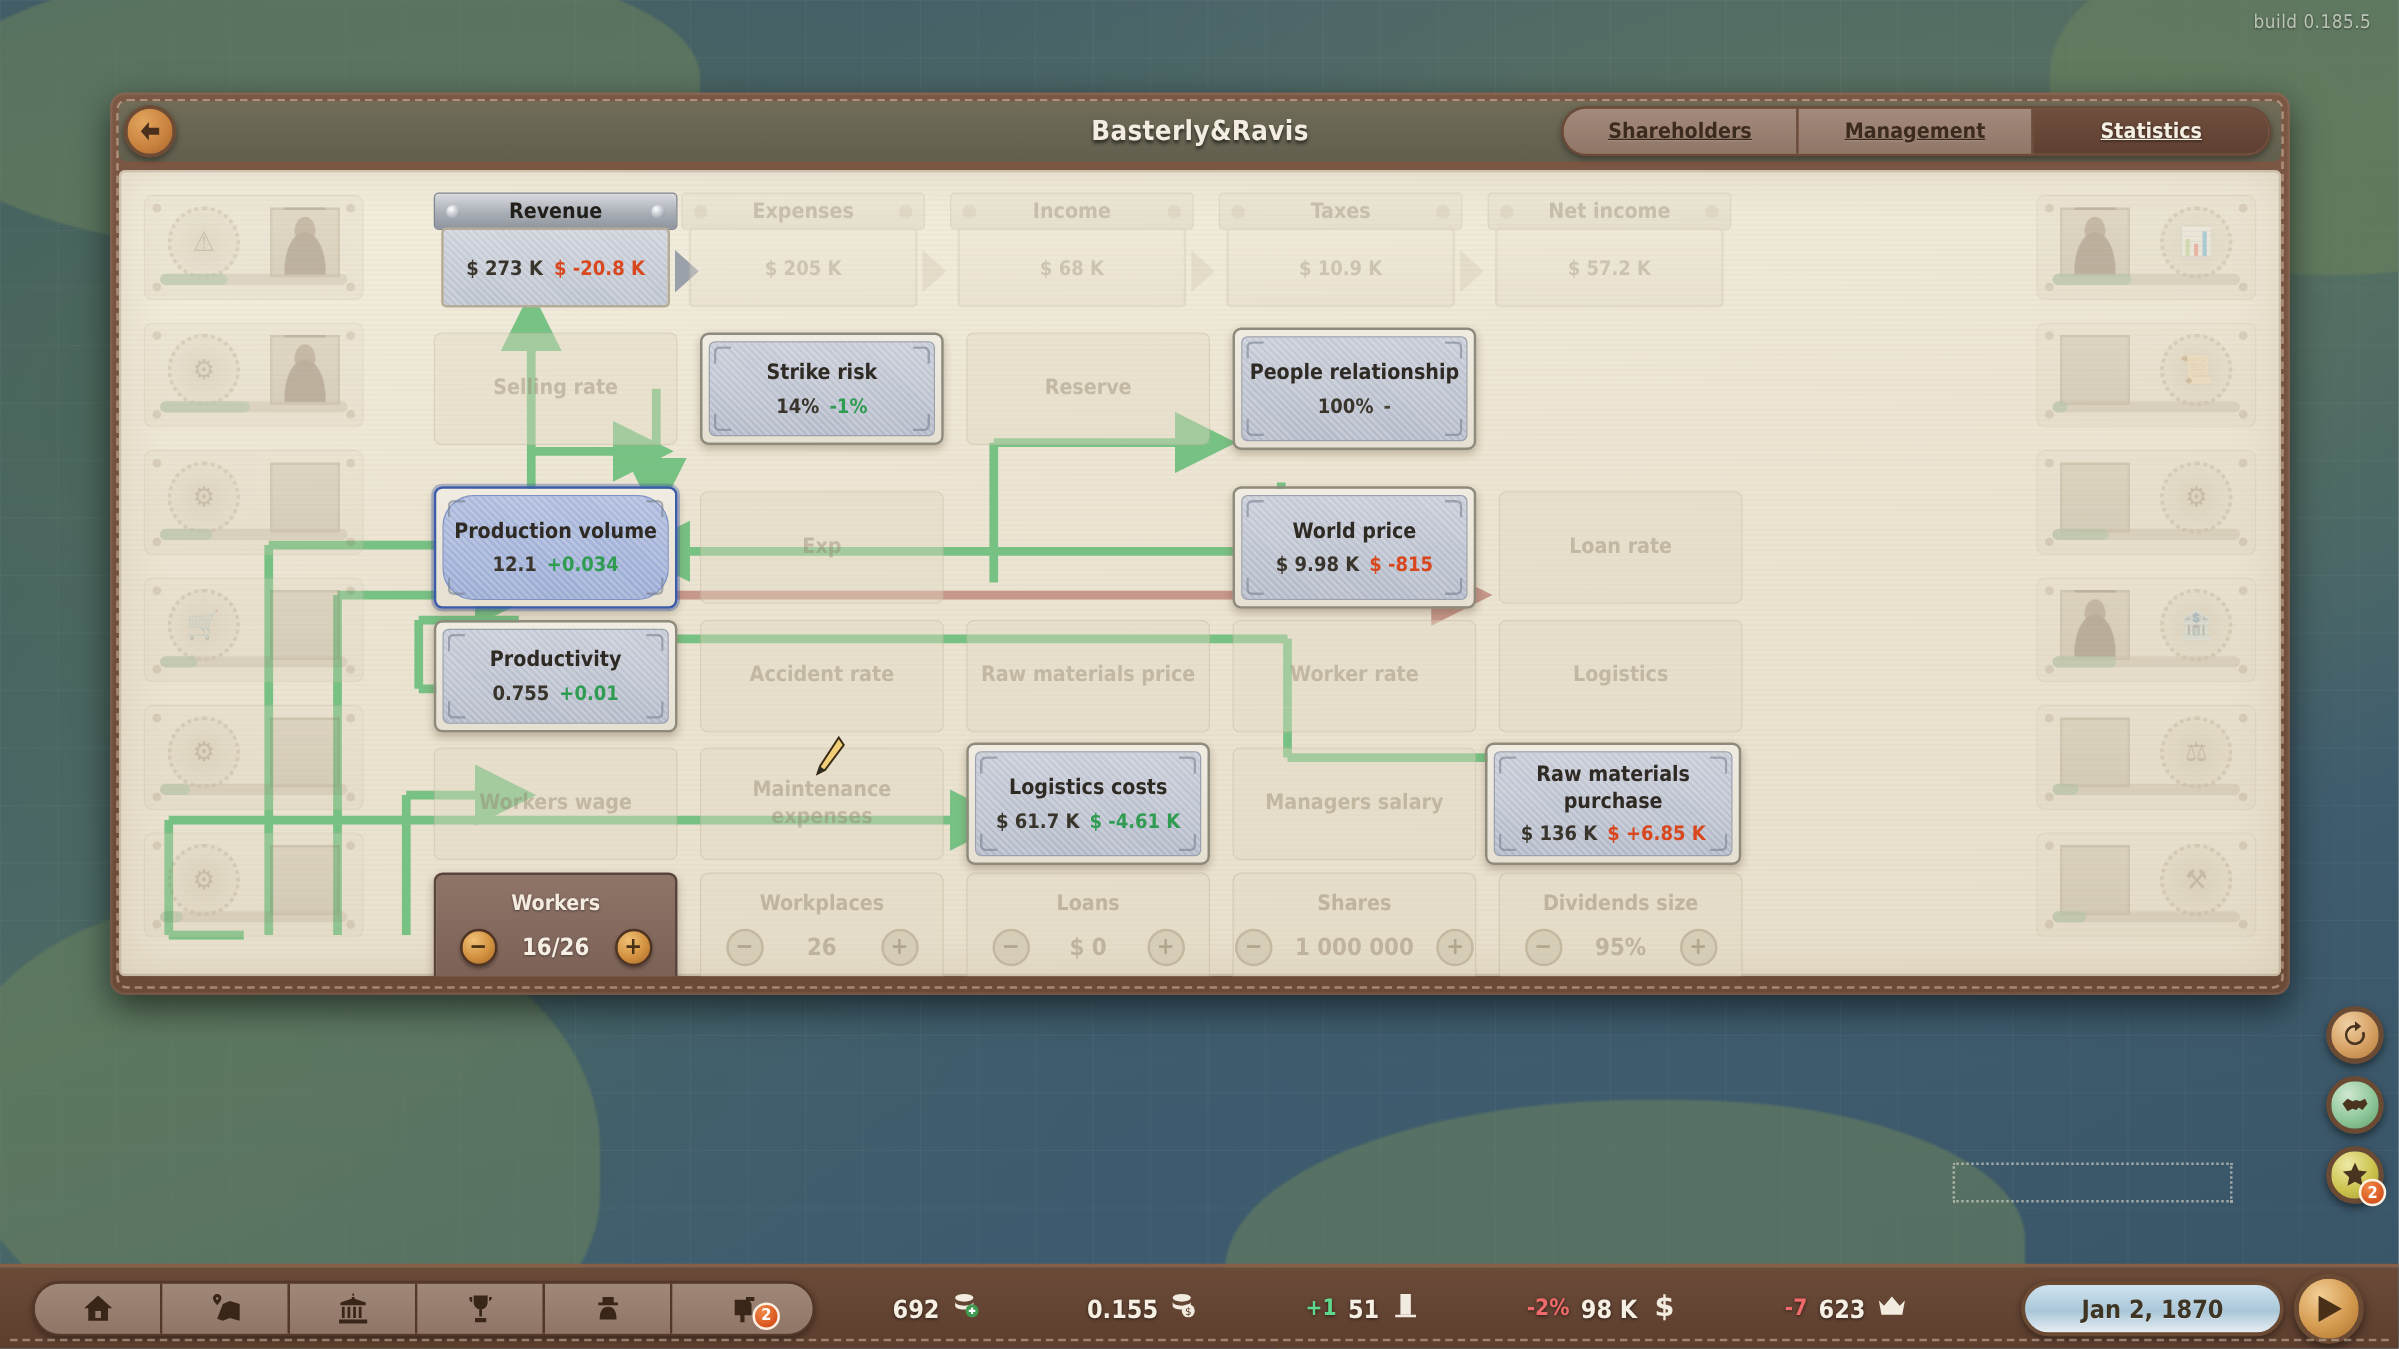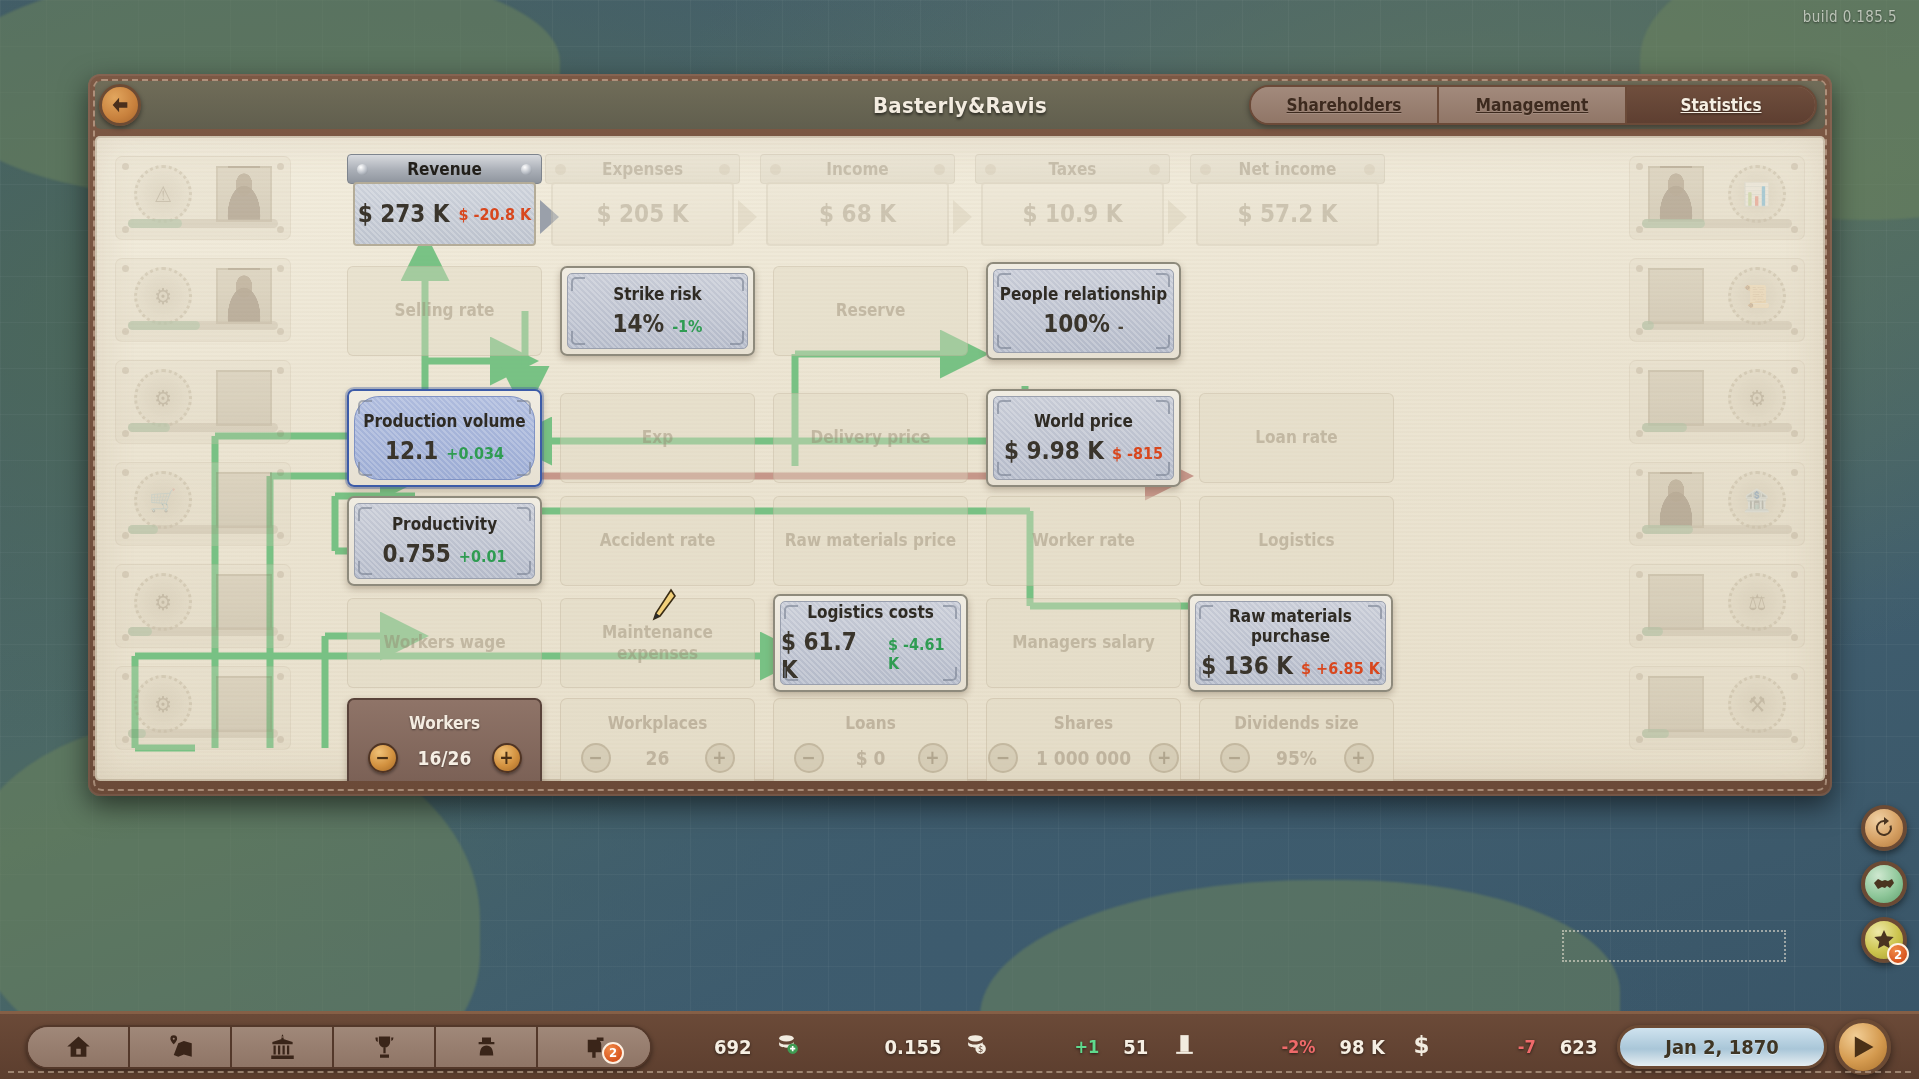--- a/index.html
+++ b/index.html
@@ -177,21 +177,21 @@
     border-color: #7f92c4;
     border-radius: 25px;
   }
   .corner { position: absolute; width: 14px; height: 14px; border: 2px solid rgba(120,128,145,.6); }
   .corner.tl { left: 3px; top: 3px; border-right: none; border-bottom: none; border-radius: 5px 0 0 0; }
   .corner.tr { right: 3px; top: 3px; border-left: none; border-bottom: none; border-radius: 0 5px 0 0; }
   .corner.bl { left: 3px; bottom: 3px; border-right: none; border-top: none; border-radius: 0 0 0 5px; }
   .corner.br { right: 3px; bottom: 3px; border-left: none; border-top: none; border-radius: 0 0 5px 0; }
   .n-title { color: #2f2b24; font-size: 17px; font-weight: bold; text-align: center; line-height: 1.18; }
   .n-vals { display: flex; align-items: baseline; gap: 8px; }
-  .n-val { color: #3a352c; font-size: 24px; font-weight: bold; }
+  .n-val { color: #3a352c; font-size: 16px; font-weight: bold; }
   .n-delta { font-size: 16px; font-weight: bold; }
   .d-up { color: #2f9c52; }
   .d-down { color: #d8471e; }
   .d-flat { color: #4b4438; }
 
   
   .ribbon { position: absolute; }
   .ribbon .cap {
     position: absolute; left: 0; right: 0; top: 0; height: 30px; border-radius: 4px;
     background: linear-gradient(180deg, #d8dade 0%, #a9aeb6 55%, #8e949d 100%);
@@ -299,21 +299,21 @@
     border-right: 2px solid #53382a; cursor: pointer;
   }
   .bb-item:last-child { border-right: none; width: 112px; }
   .bb-item svg { width: 27px; height: 27px; fill: #3a2519; }
   .bb-badge {
     position: absolute; right: 26px; bottom: 3px; width: 22px; height: 22px; border-radius: 11px;
     background: radial-gradient(circle at 35% 28%, #f08a48 0%, #d8551f 70%);
     border: 2px solid #fdf0e2; color: #fff; font-size: 13px; font-weight: bold;
     display: flex; align-items: center; justify-content: center;
   }
-  .res-group { display: flex; align-items: center; gap: 24px; margin-left: 56px; }
+  .res-group { display: flex; align-items: center; gap: 9px; margin-left: 56px; }
   .res-val { color: #f6efe3; font-size: 20px; font-weight: bold; text-shadow: 0 1px 3px rgba(0,0,0,.6); }
   .res-delta { font-size: 18px; font-weight: bold; text-shadow: 0 1px 3px rgba(0,0,0,.6); }
   .res-delta.pos { color: #5fd98d; } .res-delta.neg { color: #ef6a6a; }
   .res-ico svg { width: 25px; height: 25px; fill: #f2ece0; }
   .date-pill {
     position: absolute; right: 92px; top: 50%; transform: translateY(-50%);
     width: 210px; height: 44px; border-radius: 22px;
     background: linear-gradient(180deg, #cfe3ef 0%, #a9c6d8 55%, #e6eef2 100%);
     border: 3px solid #6b4a34; display: flex; align-items: center; justify-content: center;
     box-shadow: 0 2px 6px rgba(0,0,0,.45); overflow: hidden;
@@ -659,24 +659,20 @@
             <span class="n-val">12.1</span>
             <span class="n-delta d-up">+0.034</span>
           </div>
         </div>
       </div>
     </div>
     <div class="node" style="left:465px;top:257px;width:195px;height:90px;">
       <div class="slot"></div>
       <div class="ghost-label">Exp</div>
     </div>
-    <div class="node" style="left:678px;top:257px;width:195px;height:90px;">
-      <div class="slot"></div>
-      <div class="ghost-label">Delivery price</div>
-    </div>
     <div class="node" style="left:891px;top:253px;width:195px;height:98px;">
       <div class="active-card">
         <div class="inner">
           <span class="corner tl"></span>
           <span class="corner tr"></span>
           <span class="corner bl"></span>
           <span class="corner br"></span>
           <div class="n-title">World price</div>
           <div class="n-vals">
             <span class="n-val">$ 9.98 K</span>

